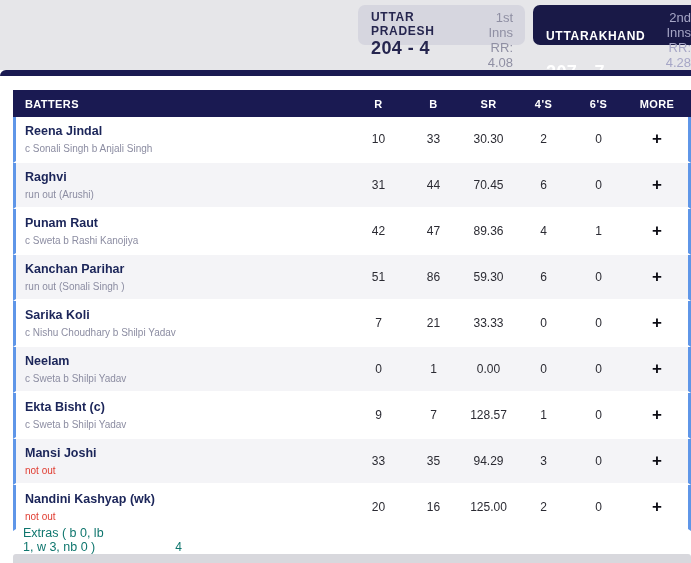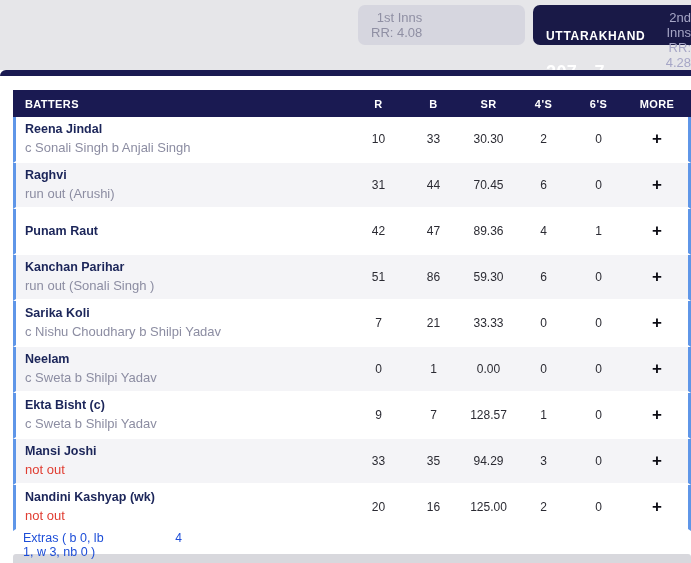--- a/index.html
+++ b/index.html
@@ -66,52 +66,56 @@
     display: flex; align-items: center;
     height: 46px;
     box-sizing: border-box;
     background: #ffffff;
     border-left: 3px solid #5f96e8;
     border-right: 3px solid #5f96e8;
     border-bottom: 2px solid #ffffff;
   }
   .row.alt { background: #f4f4f7; }
   .b-name { font-size: 12.5px; font-weight: bold; color: #1b2559; line-height: 1.3; }
-  .b-dismissal { font-size: 13px; color: #8c8da2; line-height: 1.3; margin-top: 2px; }
+  .b-dismissal { font-size: 10px; color: #8c8da2; line-height: 1.3; margin-top: 2px; }
   .b-dismissal.not-out { color: #e03c31; }
   .num { font-size: 12px; color: #2b2b33; }
   .plus-btn {
     background: none; border: none; padding: 0;
     font-family: "Liberation Sans", sans-serif;
     font-size: 17px; font-weight: bold; color: #0c0c14;
     cursor: pointer; line-height: 1;
   }
 
   .extras-row {
-    display: flex; align-items: flex-start;
+    display: flex; align-items: flex-end;
     height: 23px;
     box-sizing: border-box;
     padding: 0 3px;
     background: #ffffff;
-    font-size: 12.5px; color: #1d4ed8; gap: 40px;
+    font-size: 12.5px; color: #0f766e; gap: 40px;
   }
   .extras-row .col-name { padding-left: 7px; }
   .extras-row .col-num { font-size: 12px; }
 
   .bottom-strip {
     height: 9px;
     background: #d8d8dd;
     border-radius: 3px 3px 0 0;
   }
 </style>
 </head>
 <body>
 
 <div class="top-band">
   <div class="score-card light">
+    <div class="sc-left">
+      <div class="sc-name">UTTAR PRADESH</div>
+      <div class="sc-score">204 - 4</div>
+    </div>
     <div class="sc-right">
       <div class="sc-inns">1st Inns</div>
       <div class="sc-rr">RR: 4.08</div>
     </div>
   </div>
   <div class="score-card dark">
     <div class="sc-left">
       <div class="sc-name">UTTARAKHAND</div>
       <div class="sc-score">207 - 7</div>
     </div>
@@ -163,20 +167,21 @@
     <div class="col-num num">6</div>
     <div class="col-num num">0</div>
     <div class="col-more">
       <button class="plus-btn">+</button>
     </div>
   </div>
 
   <div class="row">
     <div class="col-name">
       <div class="b-name">Punam Raut</div>
+      <div class="b-dismissal">c Sweta b Rashi Kanojiya</div>
     </div>
     <div class="col-num num">42</div>
     <div class="col-num num">47</div>
     <div class="col-num num">89.36</div>
     <div class="col-num num">4</div>
     <div class="col-num num">1</div>
     <div class="col-more">
       <button class="plus-btn">+</button>
     </div>
   </div>

